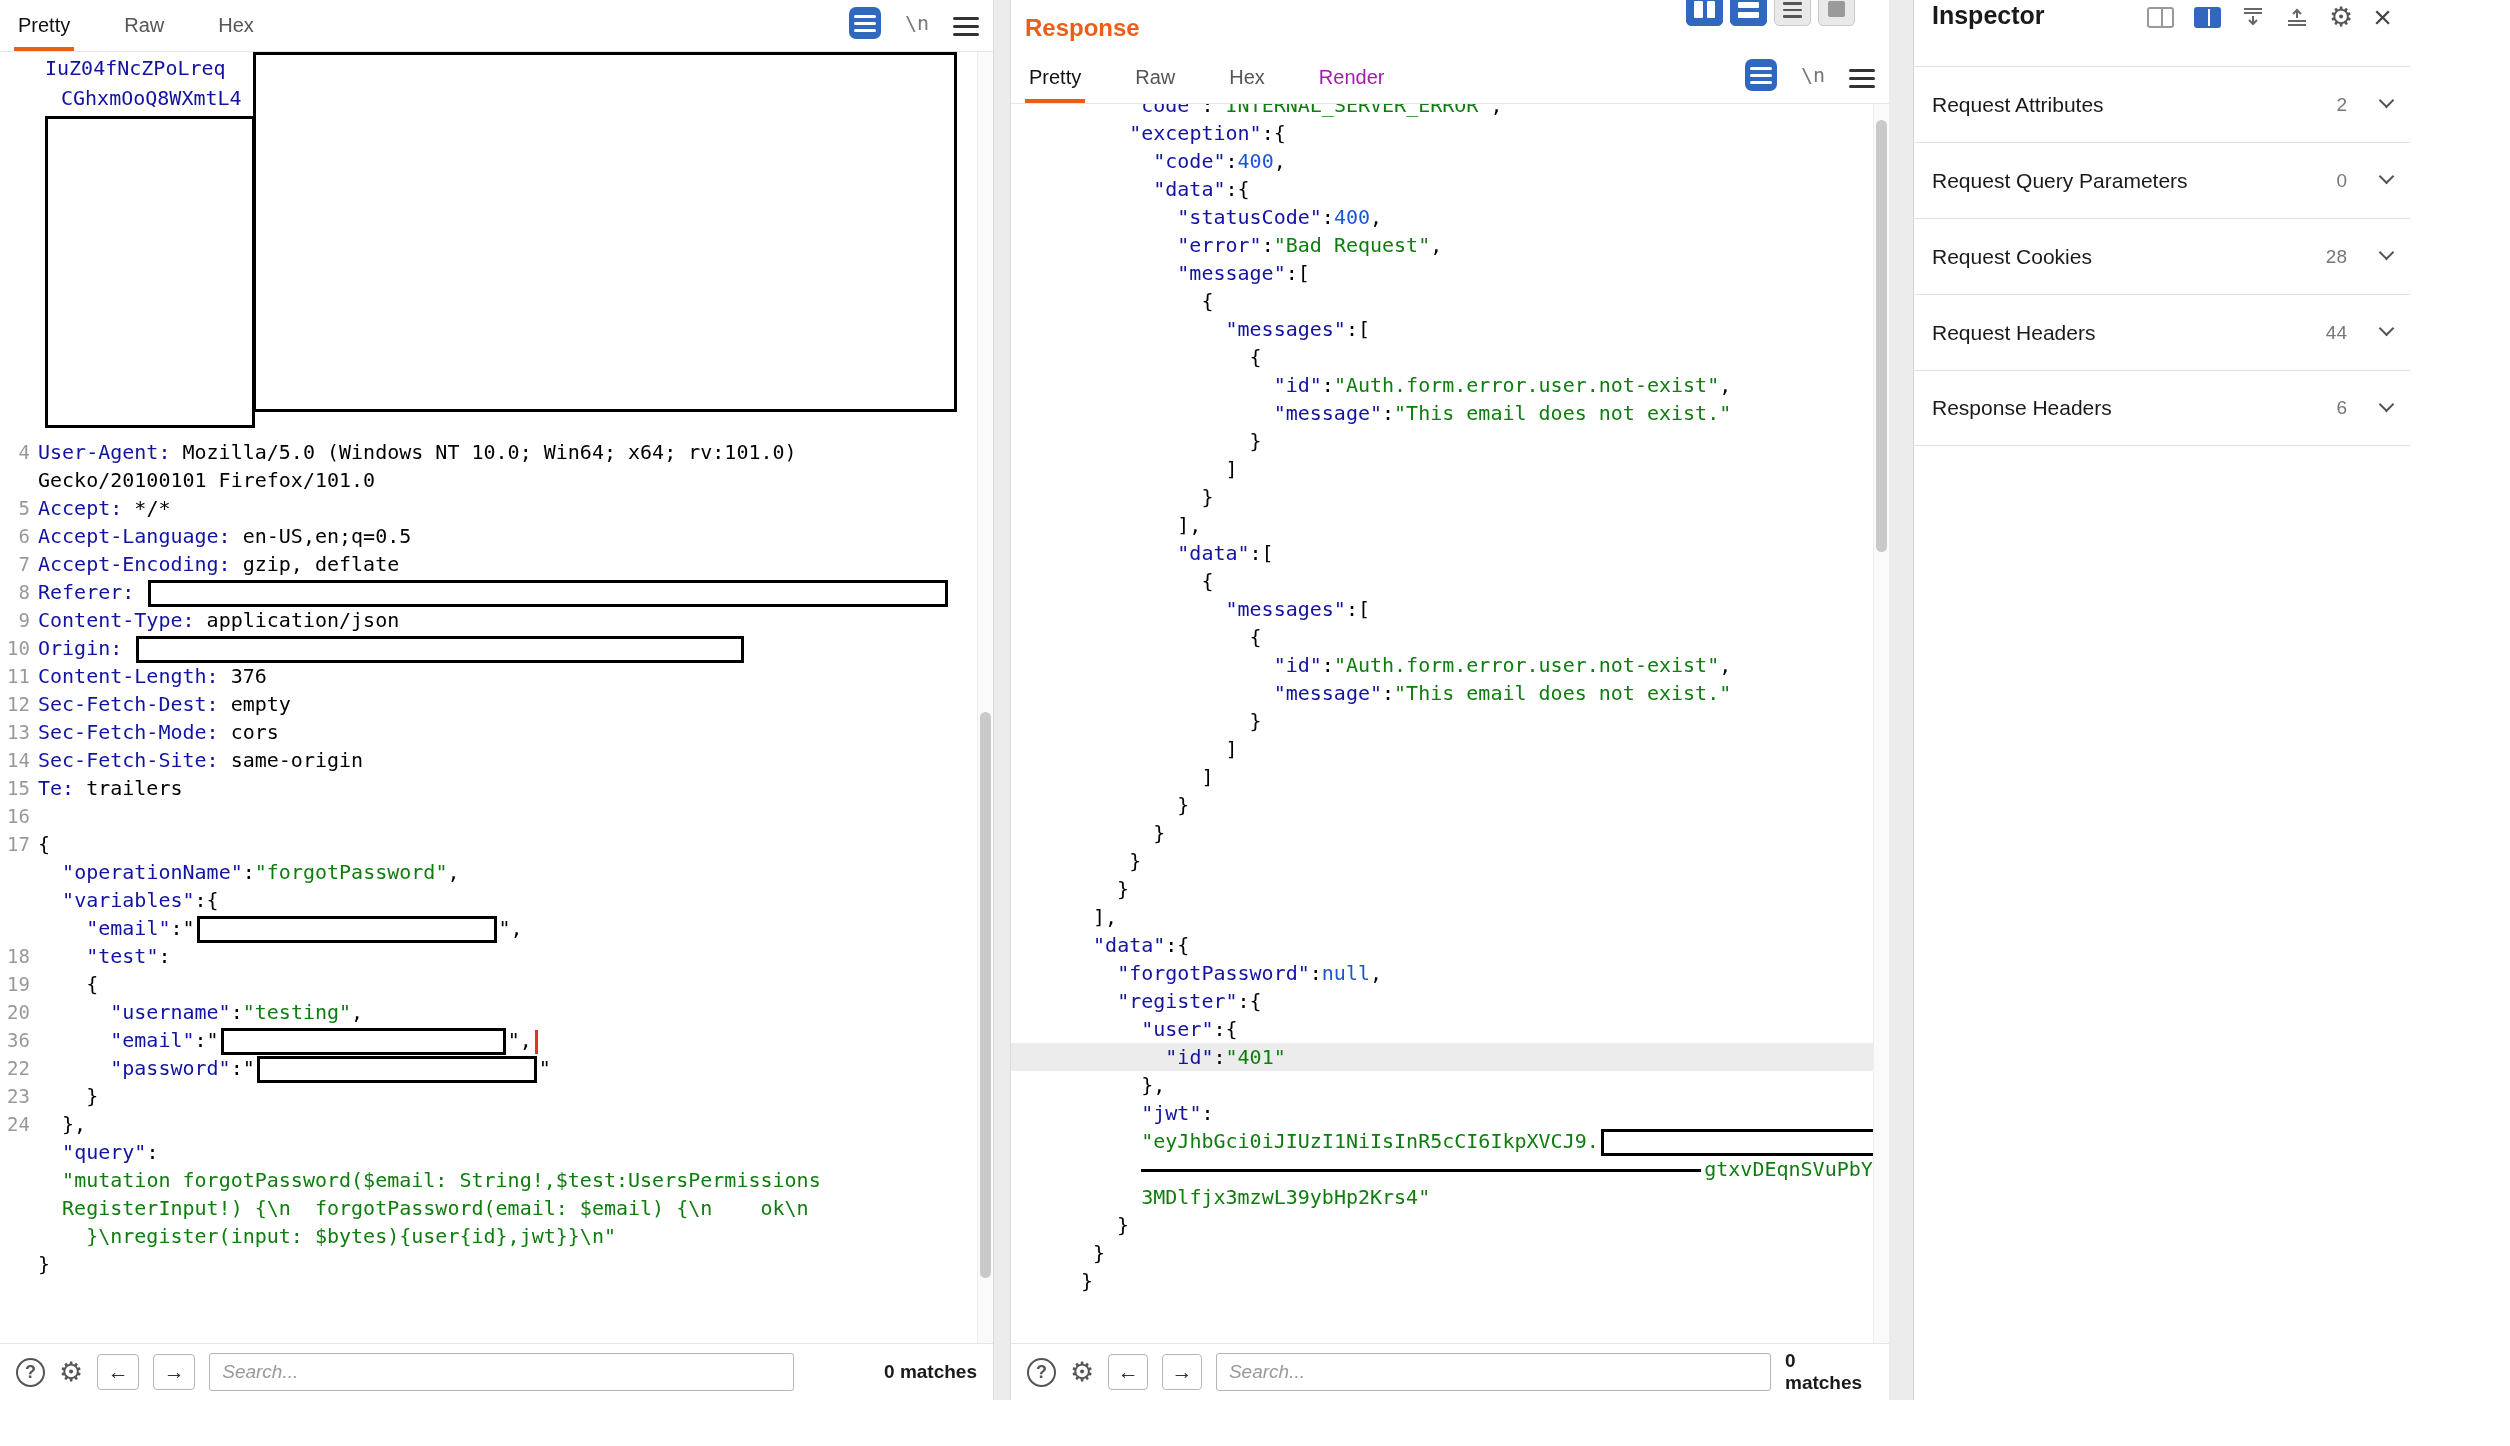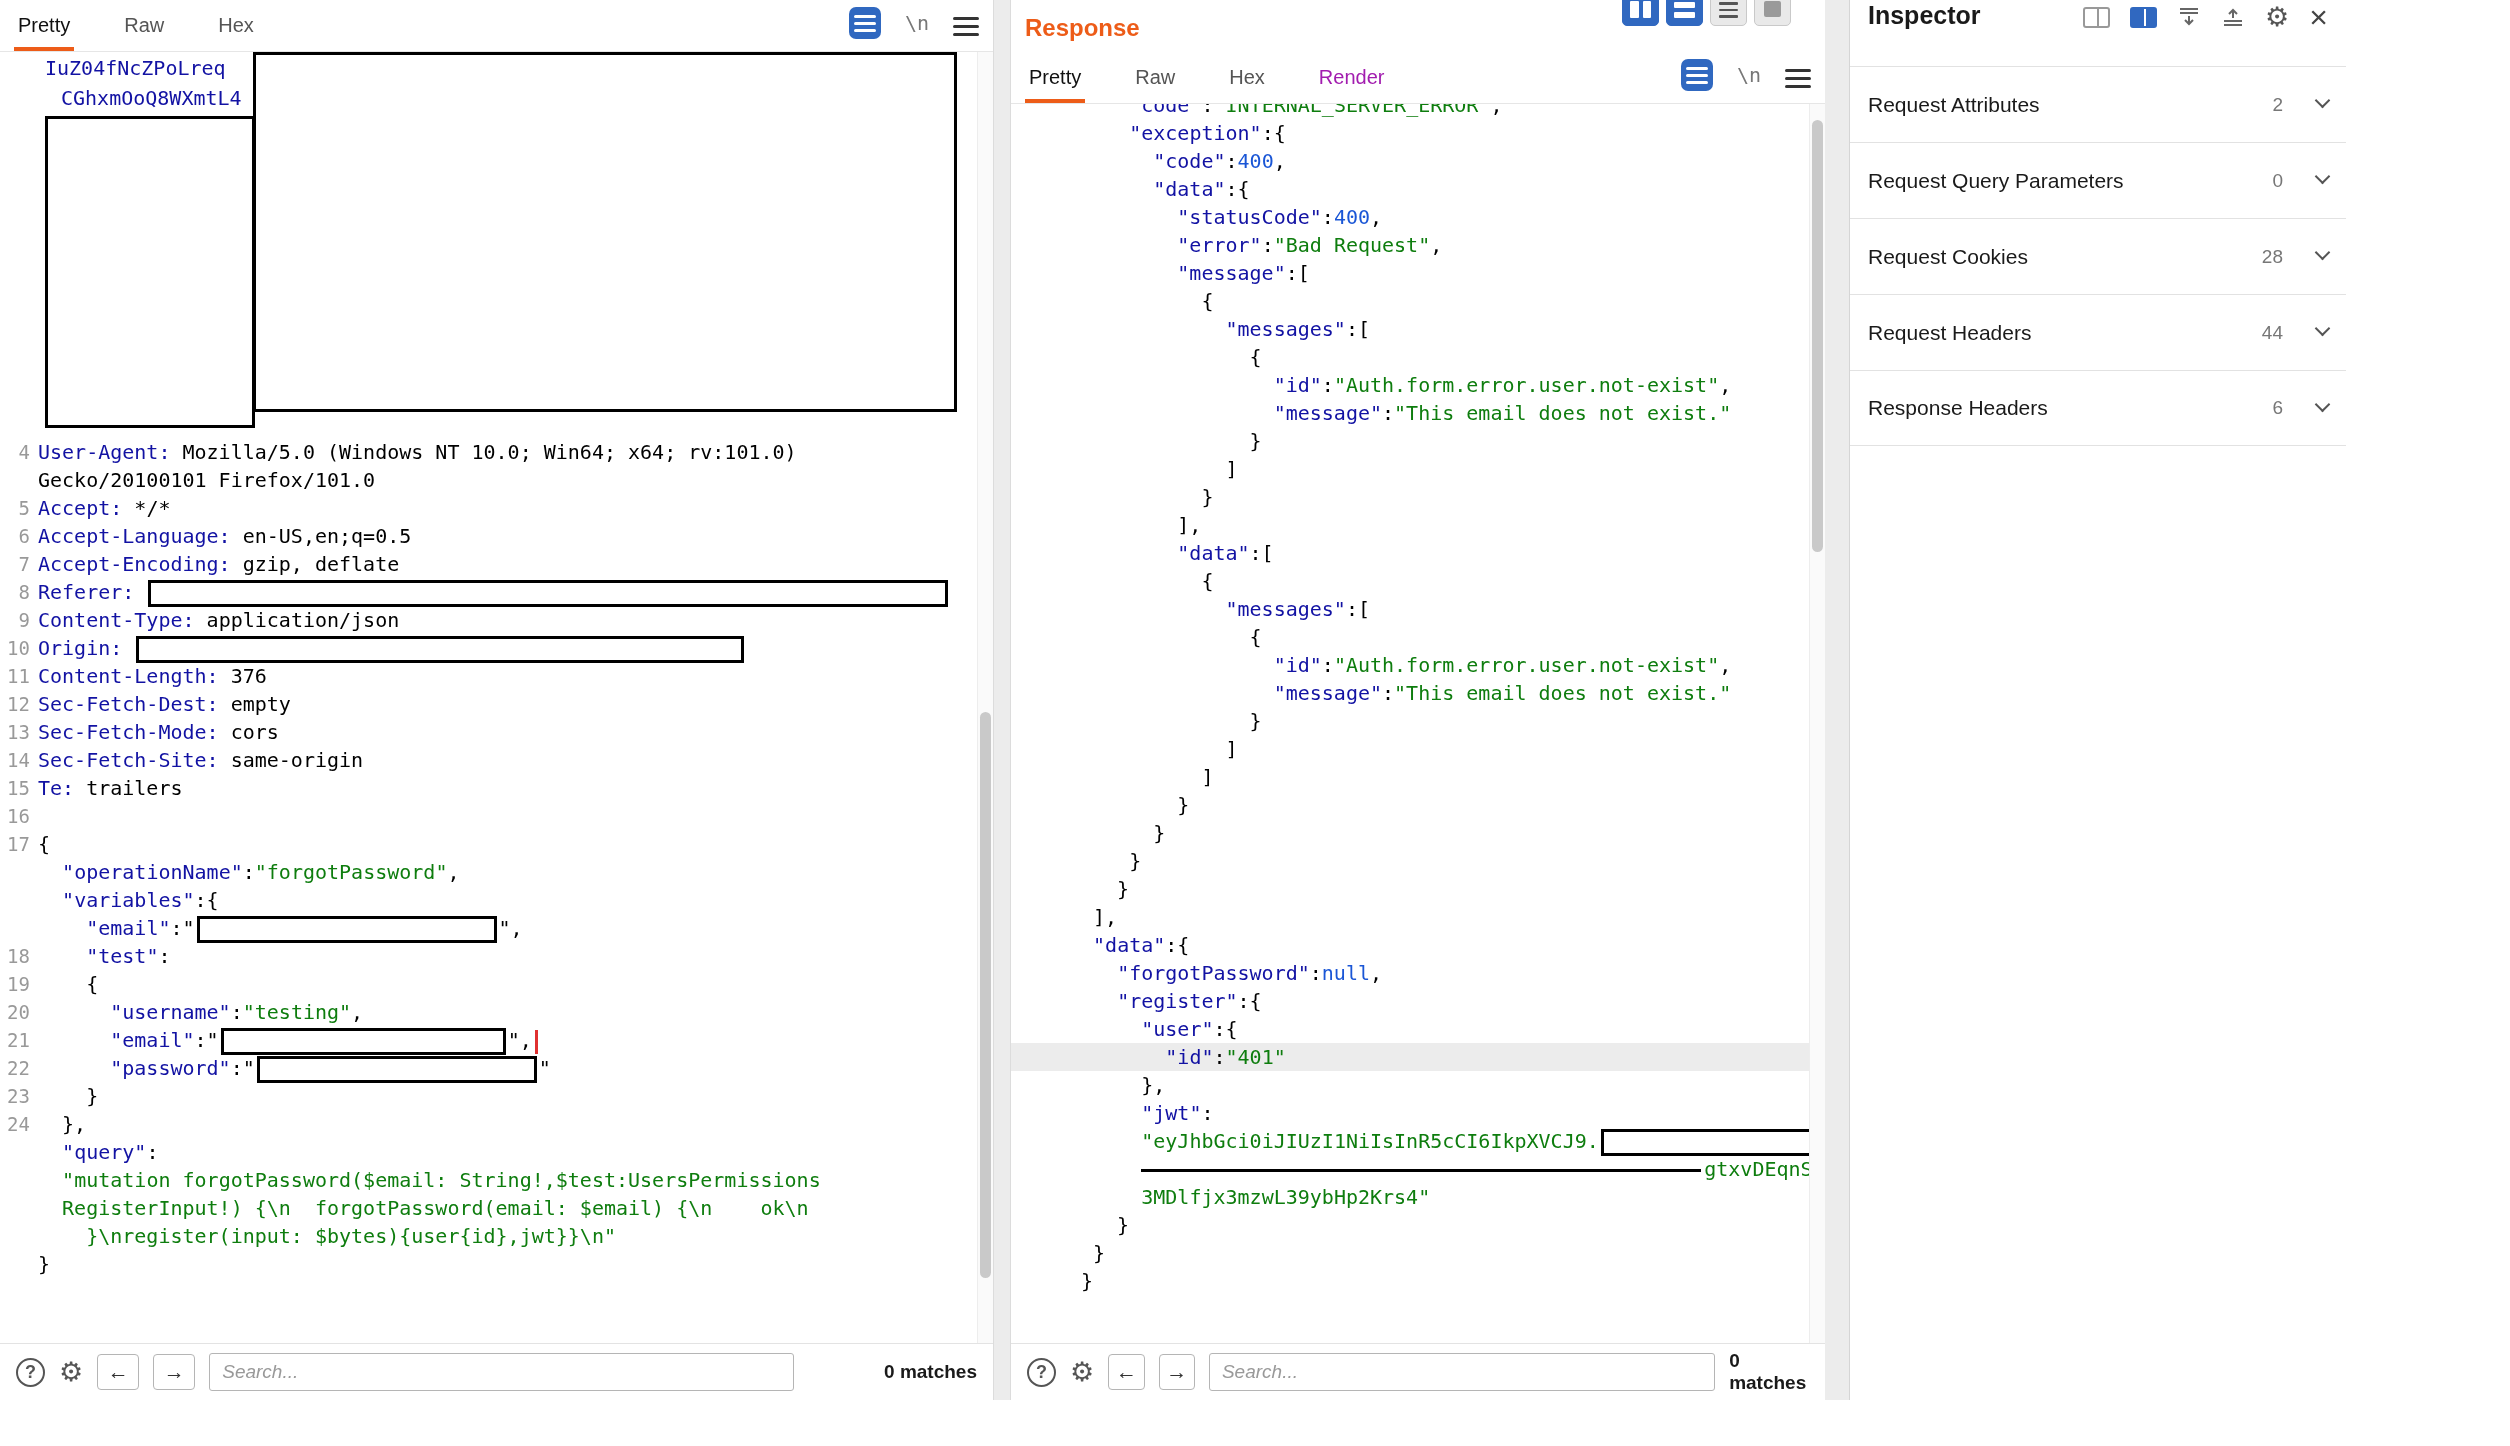--- a/index.html
+++ b/index.html
@@ -2,21 +2,21 @@
 <html><head>
 <meta charset="utf-8">
 <style>
   * { box-sizing: border-box; margin: 0; padding: 0; }
   html,body { width:2510px; height:1446px; background:#fff; font-family:"Liberation Sans", sans-serif; overflow:hidden; }
   .app { width:2510px; height:1446px; display:flex; flex-direction:column; background:#fff; }
   .main-row { display:flex; height:1400px; }
 
   .panel { background:#fff; display:flex; flex-direction:column; position:relative; overflow:hidden; }
   .request-panel { width:993px; }
-  .response-panel { width:814px; }
+  .response-panel { width:878px; }
   .splitter { width:18px; background:#ececec; border-left:1px solid #dcdcdc; border-right:1px solid #dcdcdc; }
   .gap2 { width:25px; background:#ececec; border-right:1px solid #d5d5d5; }
   .inspector { width:496px; background:#fff; }
 
   .panel-title { height:52px; padding:14px 0 0 14px; font-size:24px; font-weight:bold; color:#ed5c18; }
 
   .tab-bar { height:52px; display:flex; align-items:flex-end; padding:0 14px; border-bottom:1px solid #e6e6e6; }
   .tab { font-size:20px; color:#555; padding:0 4px 14px; margin-right:46px; position:relative; cursor:pointer; }
   .tab.active { color:#111; }
   .tab.active::after { content:""; position:absolute; left:0; right:0; bottom:0; height:4px; background:#ed5c18; }
@@ -201,21 +201,21 @@
               </div>
               <div class="code-line">
                 <span class="ln">19</span>
                 <span class="lb"><span class="tk-p">    {</span></span>
               </div>
               <div class="code-line">
                 <span class="ln">20</span>
                 <span class="lb"><span class="tk-p">      </span><span class="tk-k">"username"</span><span class="tk-p">:</span><span class="tk-s">"testing"</span><span class="tk-p">,</span></span>
               </div>
               <div class="code-line">
-                <span class="ln">21</span>
+                <span class="ln">36</span>
                 <span class="lb"><span class="tk-p">      </span><span class="tk-k">"email"</span><span class="tk-p">:"</span><span class="redact" style="width: 285px;"></span><span class="tk-p">",</span><span class="caret"></span></span>
               </div>
               <div class="code-line">
                 <span class="ln">22</span>
                 <span class="lb"><span class="tk-p">      </span><span class="tk-k">"password"</span><span class="tk-p">:"</span><span class="redact" style="width: 280px;"></span><span class="tk-p">"</span></span>
               </div>
               <div class="code-line">
                 <span class="ln">23</span>
                 <span class="lb"><span class="tk-p">    }</span></span>
               </div>

